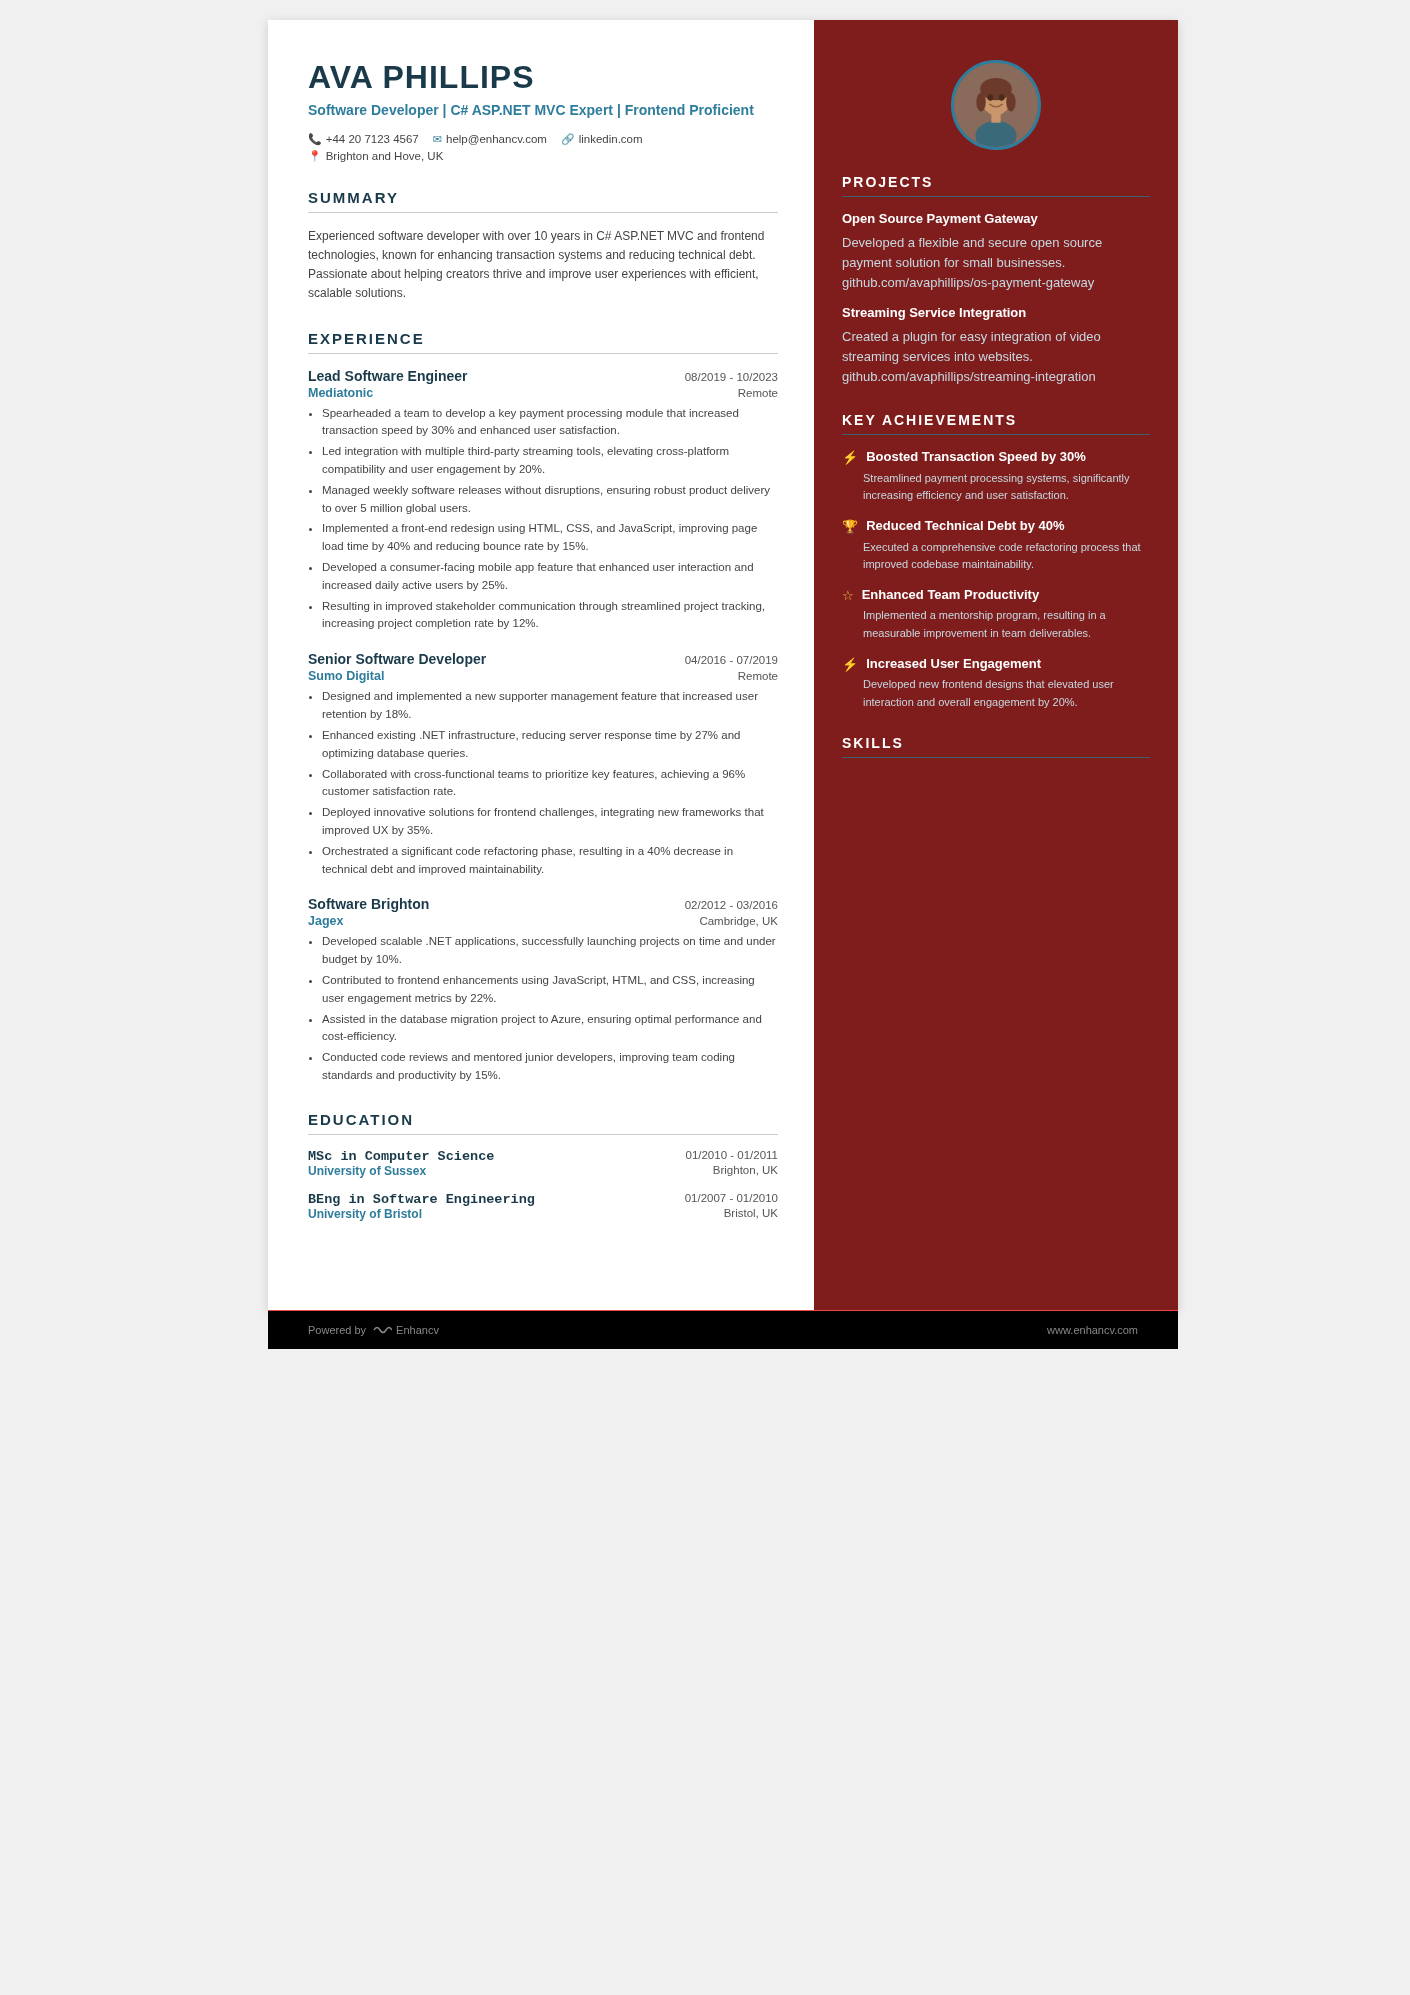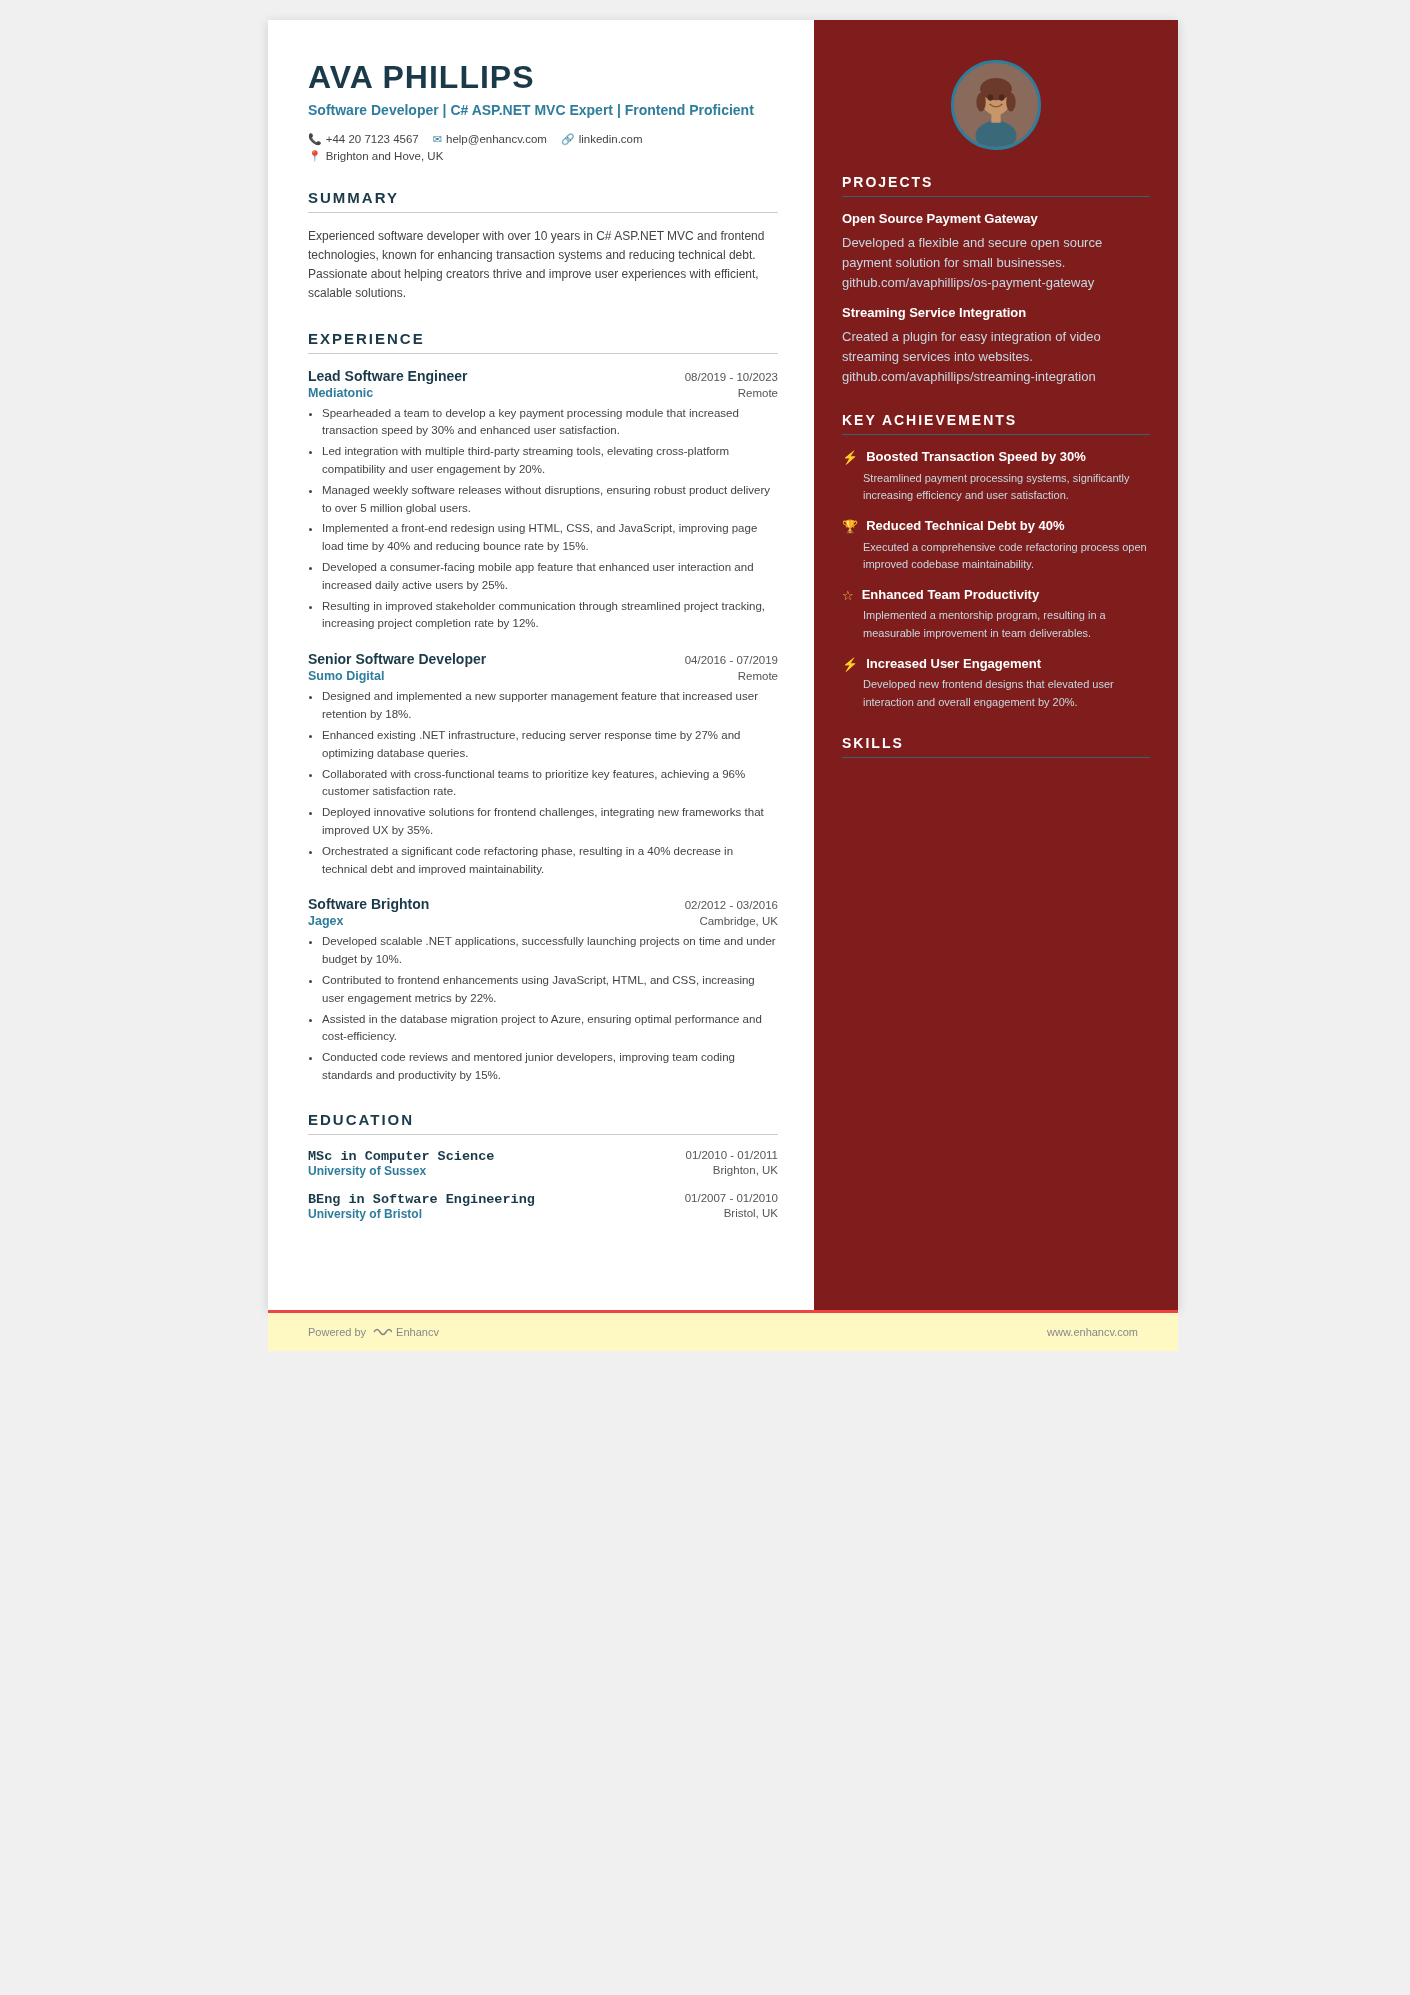--- a/index.html
+++ b/index.html
@@ -240,26 +240,26 @@
       color: #c5d8e0;
       line-height: 1.8;
     }
     .skills-text .skill-sep {
       color: #5a9ab5;
       margin: 0 3px;
     }
     
     .footer {
       width: 910px;
-      background: #fef9c3;
+      background: #000000;
       display: flex;
       justify-content: space-between;
       align-items: center;
       padding: 12px 40px;
-      border-top: 3px solid #ef4444;
+      border-top: 1px solid #ef4444;
       font-size: 11px;
       color: #888;
     }
     .footer-left {
       display: flex;
       align-items: center;
       gap: 6px;
     }
     .footer-logo {
       font-size: 11px;
@@ -436,21 +436,21 @@
             <span class="ach-title">Boosted Transaction Speed by 30%</span>
           </div>
           <div class="ach-desc">Streamlined payment processing systems, significantly increasing efficiency and user satisfaction.</div>
         </div>
 
         <div class="achievement-item">
           <div class="achievement-header">
             <span class="ach-icon">🏆</span>
             <span class="ach-title">Reduced Technical Debt by 40%</span>
           </div>
-          <div class="ach-desc">Executed a comprehensive code refactoring process open improved codebase maintainability.</div>
+          <div class="ach-desc">Executed a comprehensive code refactoring process that improved codebase maintainability.</div>
         </div>
 
         <div class="achievement-item">
           <div class="achievement-header">
             <span class="ach-icon">☆</span>
             <span class="ach-title">Enhanced Team Productivity</span>
           </div>
           <div class="ach-desc">Implemented a mentorship program, resulting in a measurable improvement in team deliverables.</div>
         </div>
 

